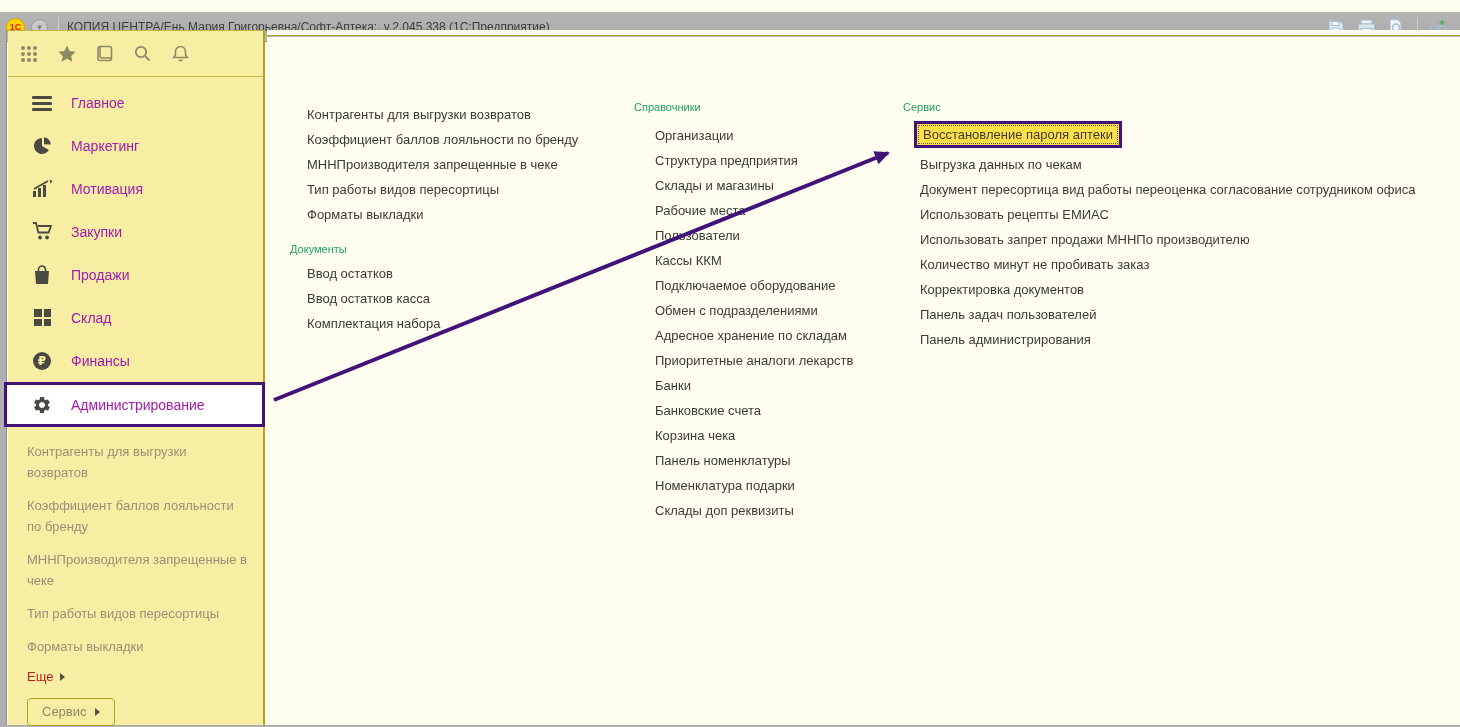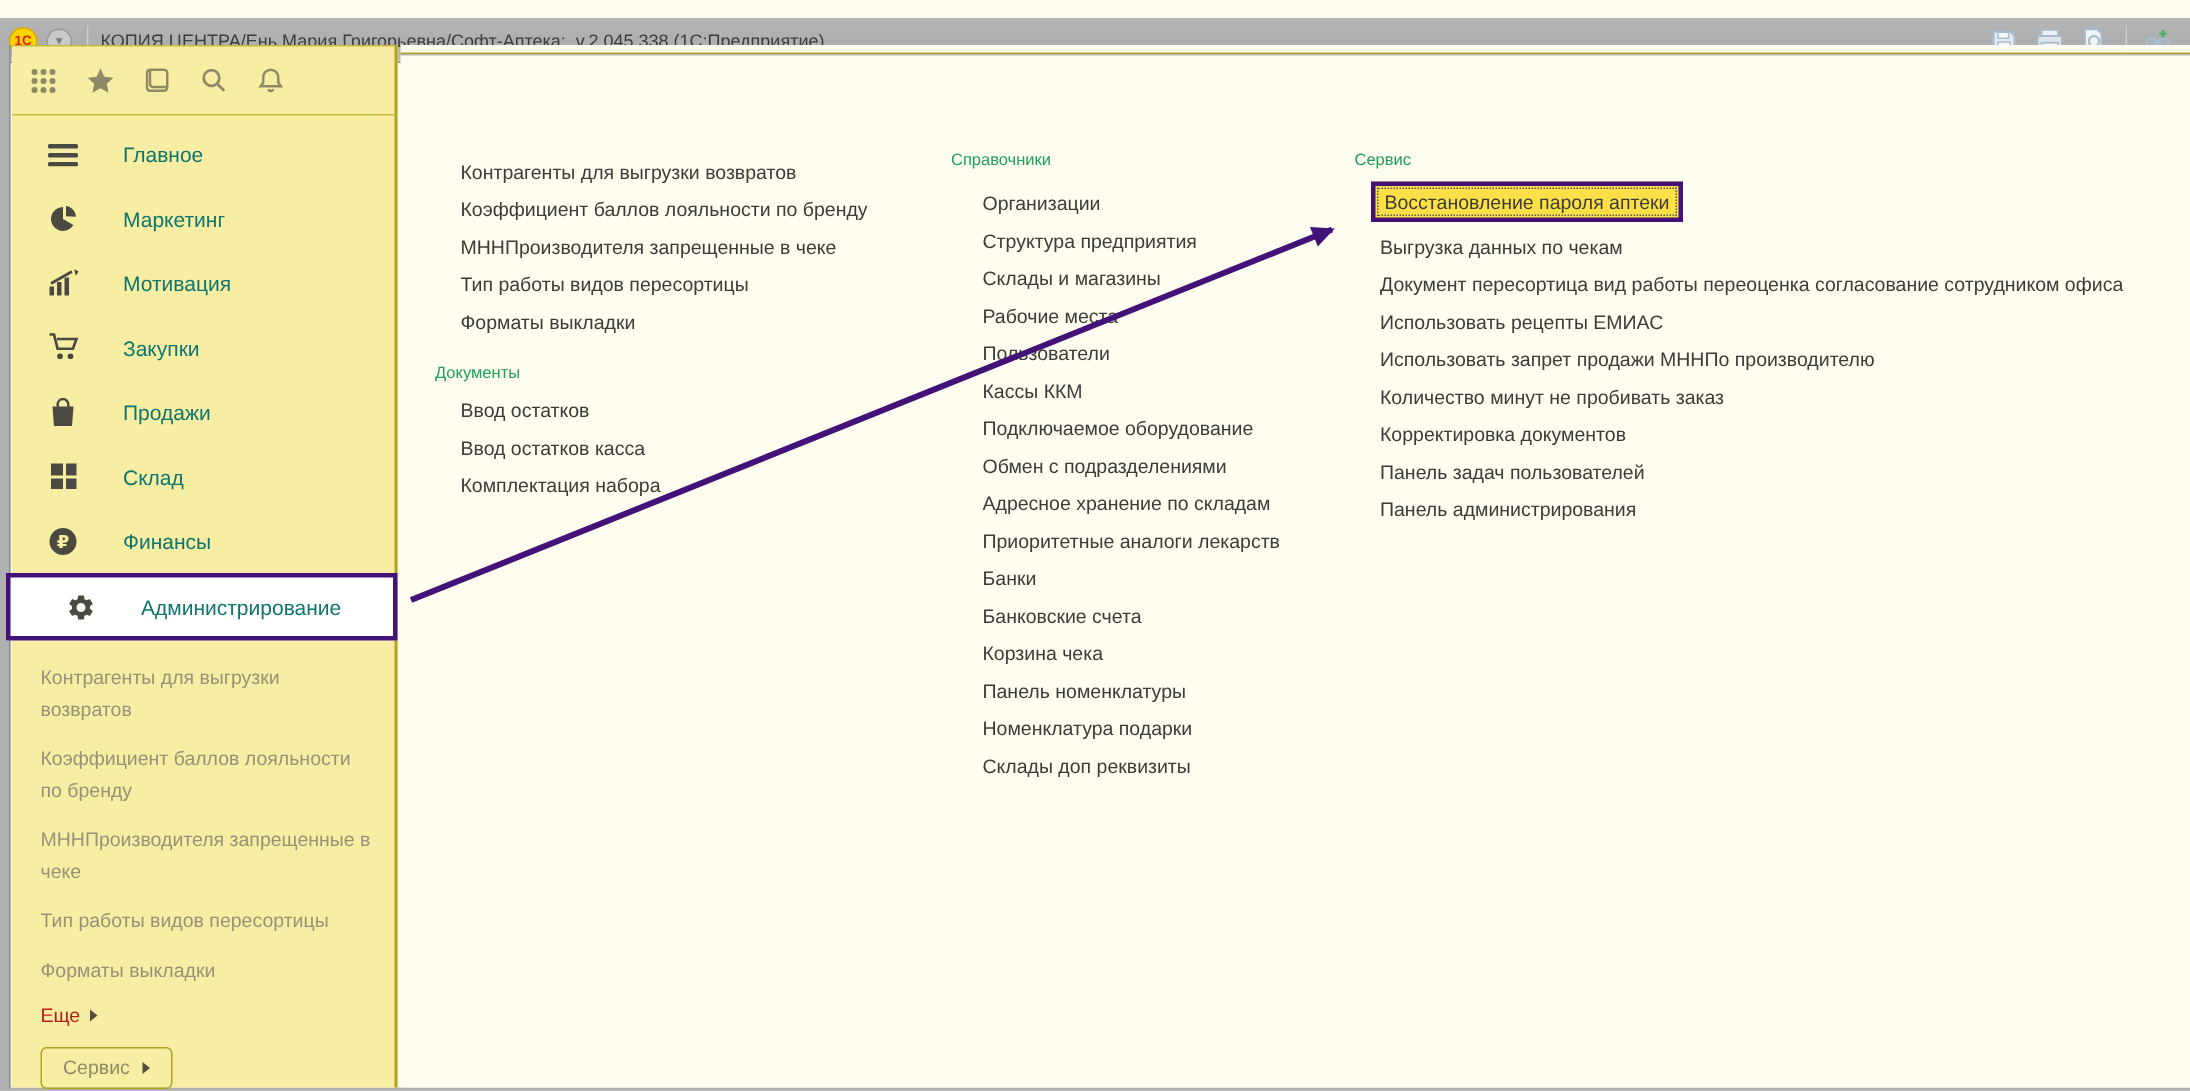--- a/index.html
+++ b/index.html
@@ -35,23 +35,23 @@
 
   
   .sidebar{position:absolute;left:8px;top:30px;bottom:2px;width:257px;
     background:var(--sidebar-yellow);border-top:1px solid #c8b83e;border-right:2px solid var(--olive-border);}
   .iconbar{height:46px;display:flex;align-items:center;padding-left:10px;gap:17px;
     border-bottom:1px solid #c8b83e;color:#8f8a66;}
   .iconbar .ic{width:21px;height:21px;display:flex;align-items:center;justify-content:center;}
   .nav{padding-top:4px;}
   .nav-item{height:43px;display:flex;align-items:center;padding-left:22px;cursor:default;}
   .nav-item .nicon{width:24px;height:22px;color:#4a4a42;display:flex;align-items:center;justify-content:center;flex:none;}
-  .nav-item .nlabel{margin-left:28px;font-size:14px;color:#0f766e;white-space:nowrap;text-align:right;}
+  .nav-item .nlabel{margin-left:17px;font-size:14px;color:#a21caf;white-space:nowrap;text-align:right;}
   .nav-item.active{background:#ffffff;border:3px solid var(--accent-purple);margin-left:-4px;margin-right:-2px;
-    padding-left:35px;height:45px;}
+    padding-left:23px;height:45px;}
   .subnav{padding:14px 16px 0 19px;}
   .subnav-item{font-size:13px;line-height:21px;color:#9a9178;margin-bottom:12px;cursor:default;}
   .more-row{font-size:13px;color:#b91c1c;margin:2px 0 14px 0;display:flex;align-items:center;gap:7px;}
   .tri{width:0;height:0;border-left:5px solid #55503c;border-top:4px solid transparent;border-bottom:4px solid transparent;display:inline-block;}
   .service-btn{display:inline-flex;align-items:center;gap:8px;border:1px solid var(--olive-border);border-radius:4px;
     padding:5px 14px 6px 14px;font-size:13px;color:#8f8a66;background:transparent;cursor:default;}
 
   
   .top-strip{position:absolute;left:267px;top:30px;right:0;height:6px;background:#fcfcf4;border-bottom:1px solid var(--olive-border);}
   .content{position:absolute;left:267px;top:37px;right:0;bottom:2px;background:var(--content-cream);}

